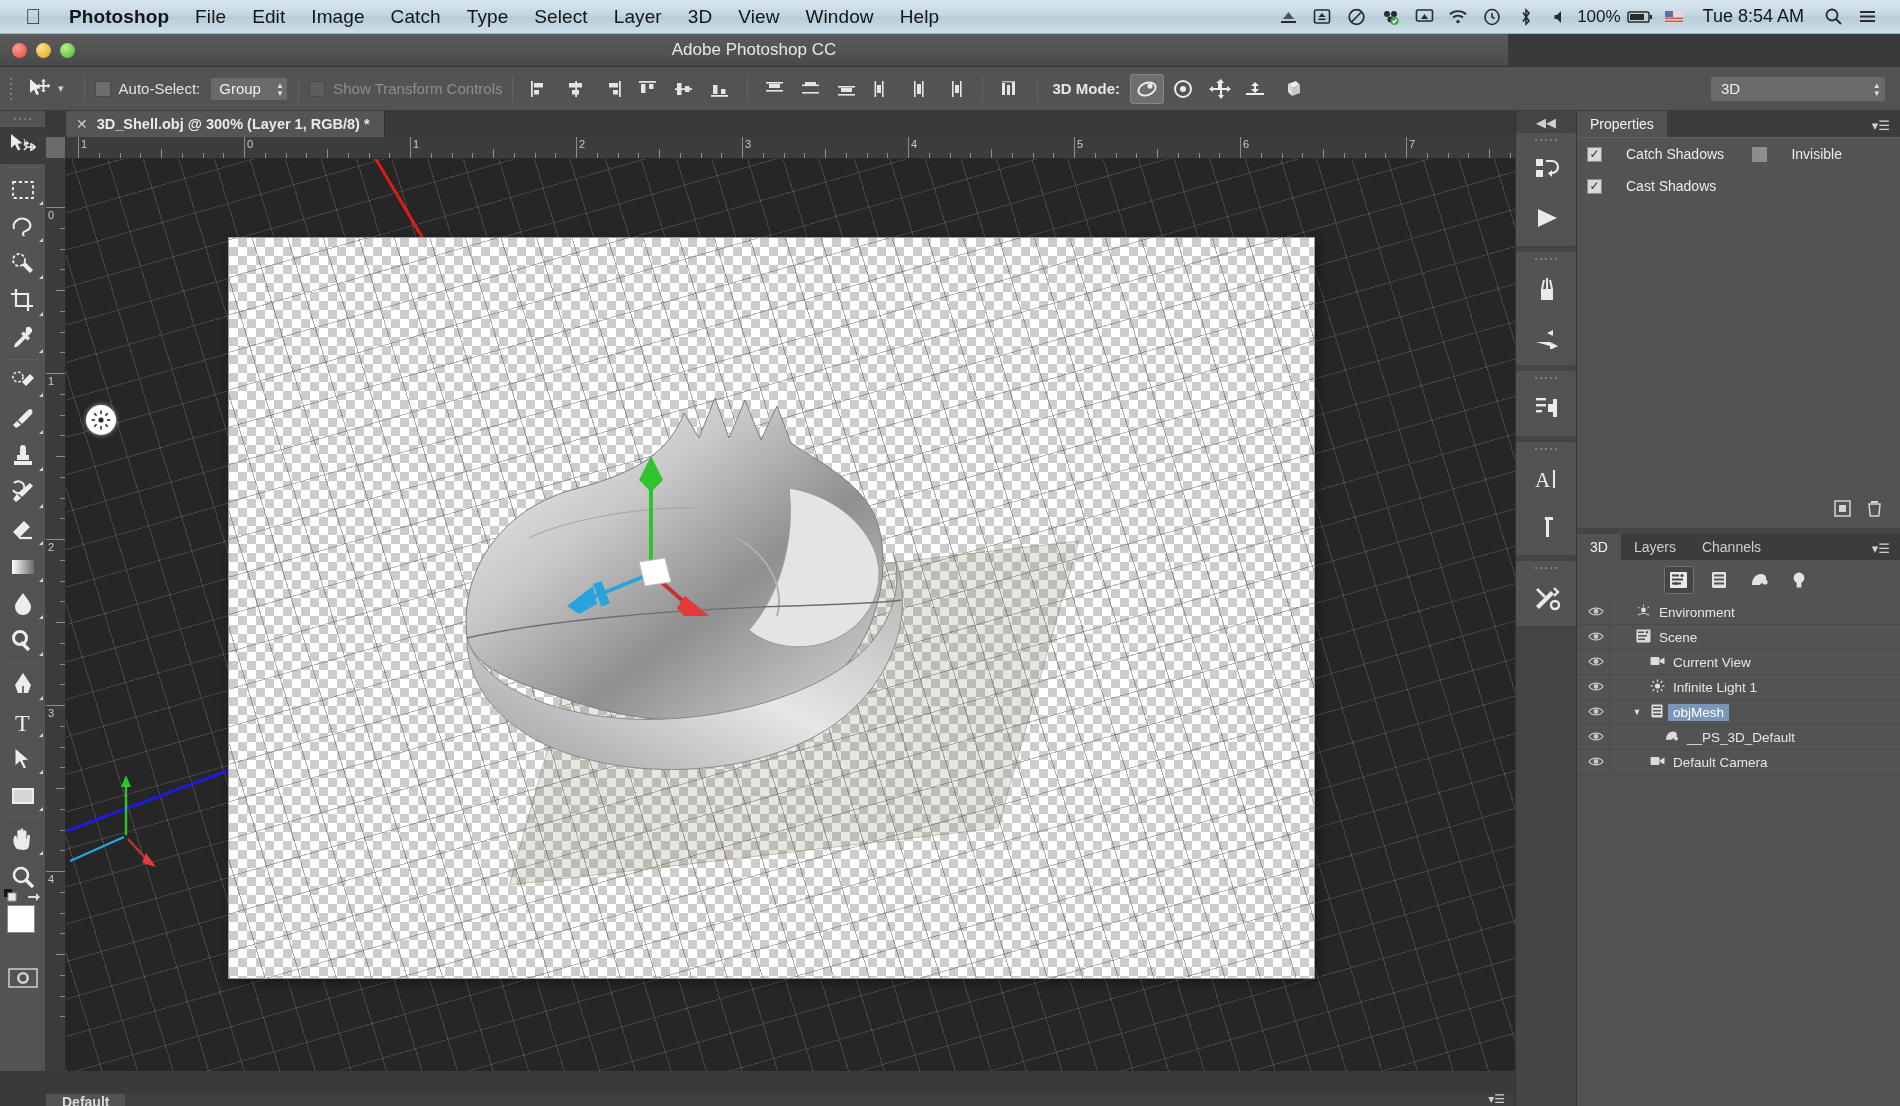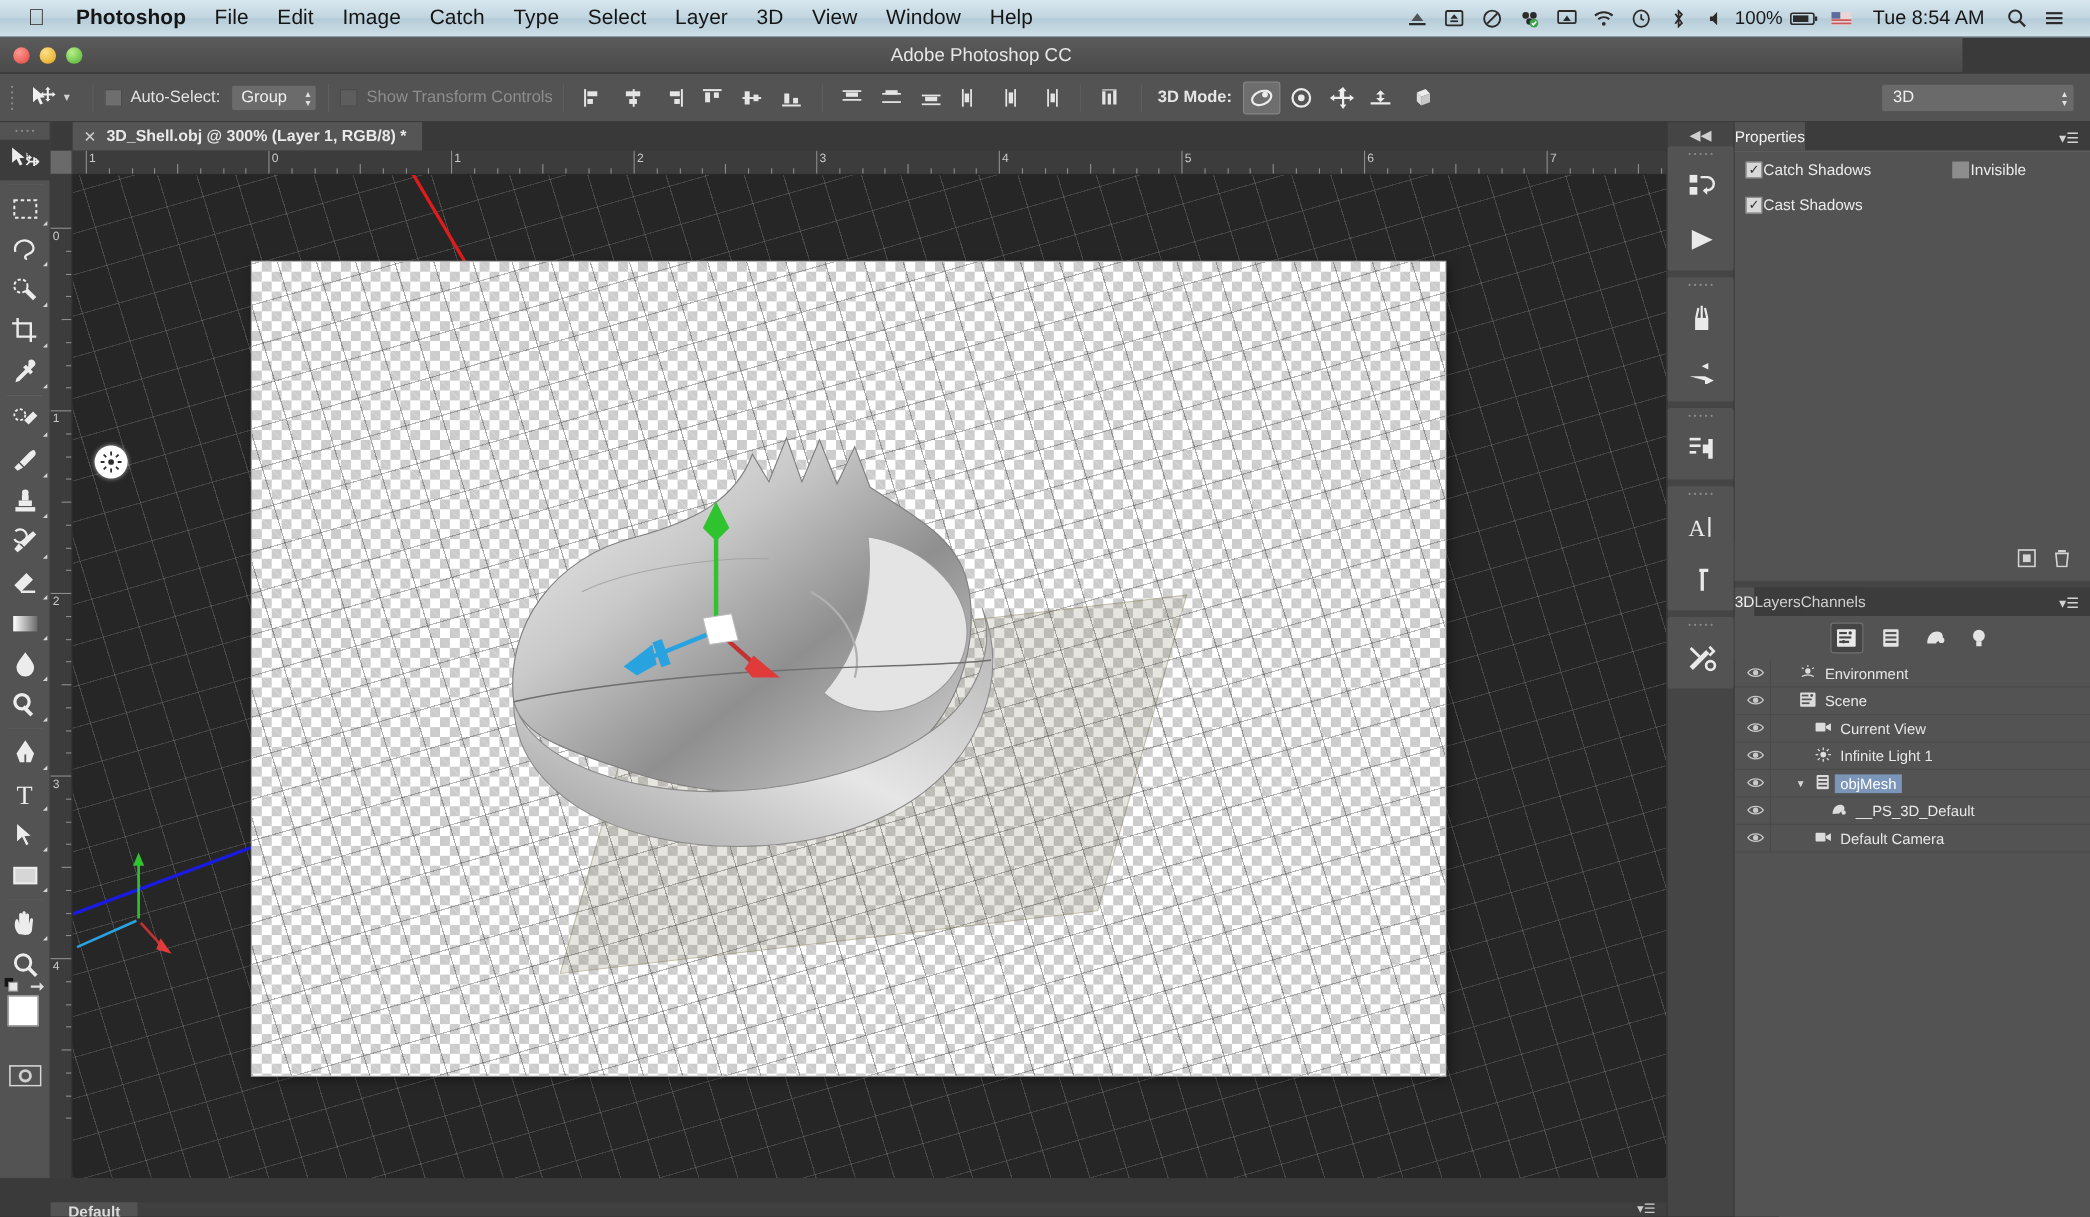--- a/index.html
+++ b/index.html
@@ -35,21 +35,21 @@
   }
   .mac-status-icon {
     width: 34px; height: 26px; display: flex; align-items: center; justify-content: center;
     color: #2b2b2b; font-size: 17px;
   }
   .mac-time { font-size: 18px; color: #151515; padding: 0 12px; white-space: nowrap; }
   .mac-pct { font-size: 17px; color: #1a1a1a; padding-right: 2px; }
 
   
   .ps-title {
-    position: absolute; top: 34px; left: 0; width: 1784px; height: 33px;
+    position: absolute; top: 34px; left: 0; width: 1508px; height: 33px;
     background: linear-gradient(to bottom,#5b5b5b,#4a4a4a);
     border-bottom: 1px solid #333;
     display: flex; align-items: center;
   }
   .traffic { display: flex; gap: 9px; padding-left: 12px; }
   .dot { width: 15px; height: 15px; border-radius: 50%; position: relative; }
   .dot.r { background: radial-gradient(circle at 35% 30%, #ff9a92, #e0463c); }
   .dot.y { background: radial-gradient(circle at 35% 30%, #ffe08a, #e0a316); }
   .dot.g { background: radial-gradient(circle at 35% 30%, #b6f08a, #4fae2c); }
   .ps-title-text {
@@ -227,42 +227,42 @@
     width: 62px; height: 48px; display:flex;align-items:center;justify-content:center;
     color:#e6e6e6; font-size: 22px;
   }
 
   
   .panels { position: absolute; top: 111px; left: 1577px; width: 323px; height: 995px; background:#454545;}
   .panel-head {
     height: 26px; background: #3c3c3c; display: flex; align-items: flex-end;
   }
   .panel-tab {
-    height: 26px; padding: 0 0; display:flex;align-items:center;
+    height: 26px; padding: 0 13px; display:flex;align-items:center;
     font-size: 14px; color: #cfcfcf; background: #3c3c3c;
   }
   .panel-tab.active { background: #535353; color: #f2f2f2; }
   .panel-menu { margin-left: auto; padding: 0 10px 4px 0; color:#d2d2d2; font-size: 13px;}
   .panel-body { background: #535353; }
 
   .props-row1 { display:flex; align-items:center; height: 46px; padding: 0 10px; }
   .props-icon-btn {
     width: 30px; height: 30px; border-radius: 3px;
     display:flex;align-items:center;justify-content:center; color:#eaeaea; font-size:17px;
   }
   .props-icon-btn.sel { background: #454545; border: 1px solid #6d6d6d; }
   .props-title { font-size: 15px; color: #ededed; margin-left: 16px; }
   .props-div { height:1px; background:#484848; border-bottom:1px solid #616161; }
   .props-chkrow { display:flex; align-items:center; height: 32px; padding: 0 10px; }
   .pchk {
     width: 15px; height: 15px; background: #d8d8d8; border:1px solid #8d8d8d;
     display:flex;align-items:center;justify-content:center; color:#333; font-size:12px; line-height:1;
   }
   .pchk.off { background:#8d8d8d; }
-  .pchk-lab { font-size: 14px; color:#ebebeb; margin-left: 1px; white-space: nowrap;}
+  .pchk-lab { font-size: 14px; color:#ebebeb; margin-left: 24px; white-space: nowrap;}
   .props-spacer { height: 290px; }
   .props-footer { height: 36px; display:flex;align-items:center;justify-content:flex-end;
                   gap: 16px; padding-right: 18px; background:#535353;}
   .pf-icon { color:#d4d4d4; font-size:16px; }
 
   .panel3d-tools {
     height: 40px; display: flex; align-items: center; justify-content: center; gap: 10px;
     background:#535353;
   }
   .p3d-tool { width:30px;height:28px;display:flex;align-items:center;justify-content:center;

